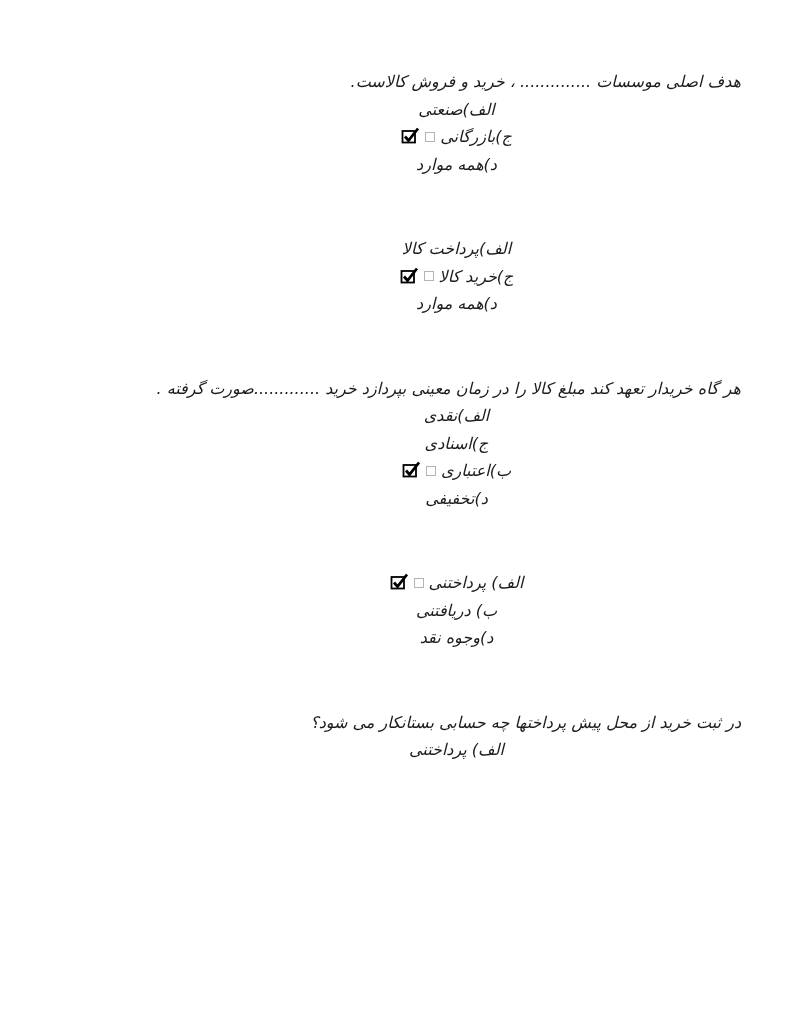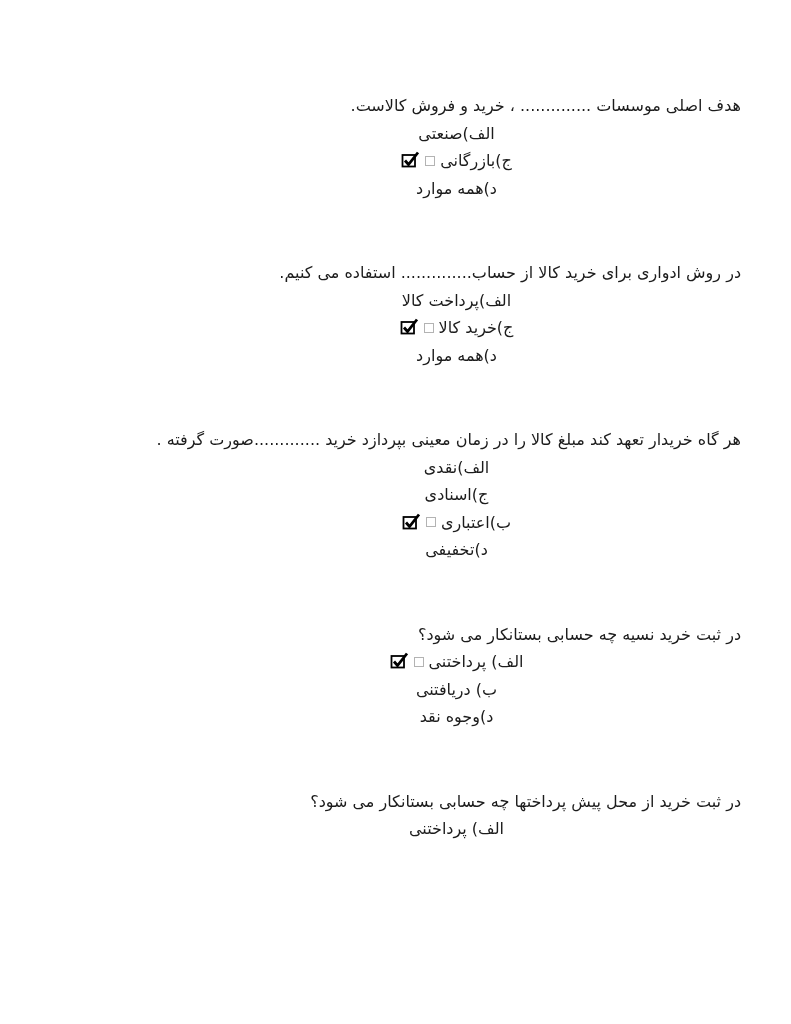--- a/index.html
+++ b/index.html
@@ -5,22 +5,23 @@
   * { margin: 0; padding: 0; box-sizing: border-box; }
   html, body {
     width: 791px; height: 1024px;
     background: #ffffff;
     font-family: "DejaVu Sans", sans-serif;
     direction: rtl;
     overflow: hidden;
   }
   .page {
     width: 654px; height: 1024px;
-    padding: 92px 50px 0 40px;
+    padding: 68px 50px 0 40px;
     color: #1c1c1c;
+    font-style: italic;
   }
   .question-block { margin-bottom: 57px; }
   .question-text {
     font-size: 16px;
     line-height: 27.5px;
     text-align: right;
     white-space: nowrap;
     color: #1c1c1c;
   }
   .option {
@@ -70,21 +71,20 @@
     <path d="M4 9.5 L7.5 13.5 L17 1.5" fill="none" stroke="#000000" stroke-width="2.8"></path>
   </svg>
 </div>
 
   <div class="option">
     <span class="option-label">د)همه موارد</span>
   </div>
 </div>
 
   <div class="question-block">
-    <div class="question-text">در روش ادواری برای خرید کالا از حساب.............. استفاده می کنیم.</div>
 
   <div class="option">
     <span class="option-label">الف)پرداخت کالا</span>
   </div>
 
 
   <div class="option">
     <span class="option-label">ج)خرید کالا</span>
 
   <span class="empty-box"></span>
@@ -119,21 +119,20 @@
     <path d="M4 9.5 L7.5 13.5 L17 1.5" fill="none" stroke="#000000" stroke-width="2.8"></path>
   </svg>
 </div>
 
   <div class="option">
     <span class="option-label">د)تخفیفی</span>
   </div>
 </div>
 
   <div class="question-block">
-    <div class="question-text">در ثبت خرید نسیه چه حسابی بستانکار می شود؟</div>
 
   <div class="option">
     <span class="option-label">الف) پرداختنی</span>
 
   <span class="empty-box"></span>
   <svg class="checked-box" width="19" height="17" viewBox="0 0 19 17" xmlns="http://www.w3.org/2000/svg">
     <rect x="1.5" y="4" width="12.5" height="11.5" fill="#ffffff" stroke="#000000" stroke-width="1.8"></rect>
     <path d="M4 9.5 L7.5 13.5 L17 1.5" fill="none" stroke="#000000" stroke-width="2.8"></path>
   </svg>
 </div>

